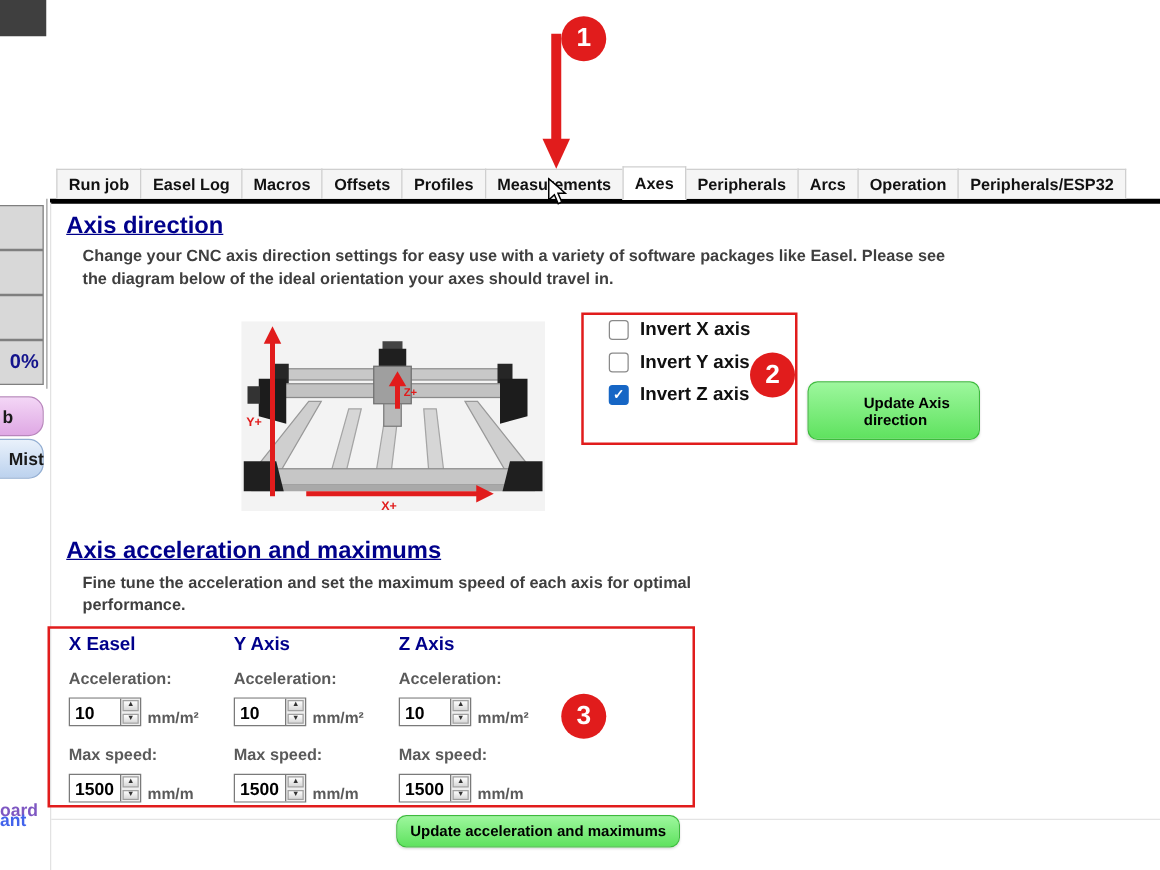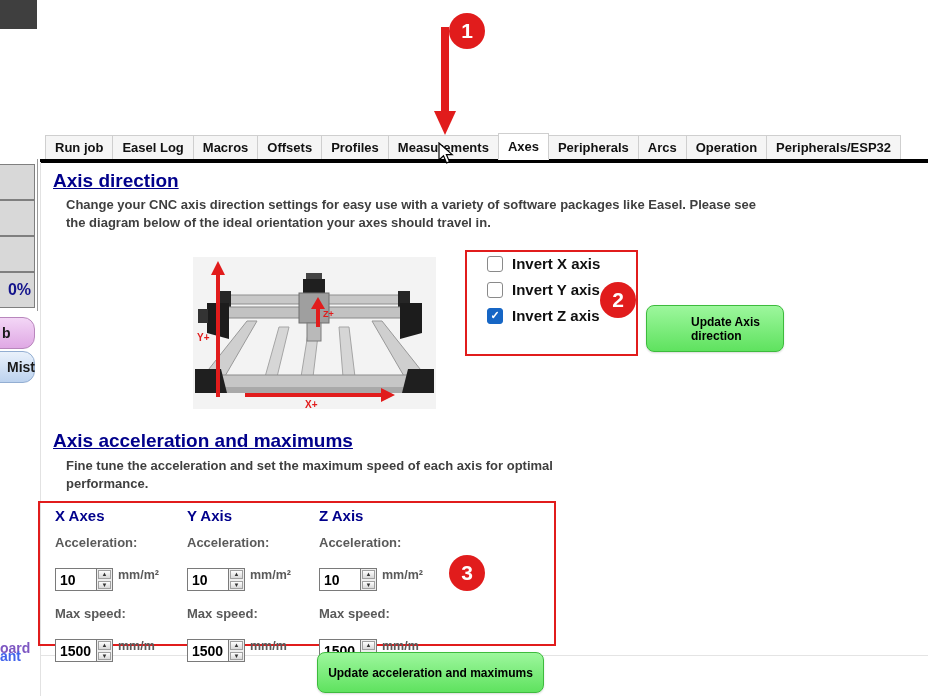--- a/index.html
+++ b/index.html
@@ -65,21 +65,21 @@
   .green-btn { position:absolute; background:linear-gradient(#9df79d,#5fe25f); border:1px solid #3dbb3d;
                border-radius:8px; font-family:"Liberation Sans",sans-serif; font-size:12px; font-weight:bold;
                color:#000; display:flex; align-items:center; justify-content:center; cursor:pointer;
                box-shadow:0 1px 2px rgba(0,0,0,0.15); z-index:25; }
 
   
   .axis-cols { position:absolute; left:55px; top:507px; display:flex; z-index:25; }
   .axis-col { width:132px; }
   .axis-h { color:#00008B; font-size:15px; font-weight:bold; }
   .fld-label { color:#5a5a5a; font-size:13px; font-weight:bold; margin-top:11px; }
-  .num-row { display:flex; align-items:flex-start; margin-top:18px; }
+  .num-row { display:flex; align-items:flex-end; margin-top:8px; }
   .numwrap { display:flex; border:1px solid #7a7a7a; background:#fff; height:23px; }
   .numwrap input { border:none; outline:none; width:40px; padding-left:4px; font-family:"Liberation Sans",sans-serif;
                    font-size:14px; font-weight:bold; color:#000; }
   .spin { width:16px; border-left:1px solid #7a7a7a; display:flex; flex-direction:column; background:#eee; }
   .spin-btn { flex:1; margin:1px; border:1px solid #a0a0a0; background:linear-gradient(#fefefe,#d8d8d8);
               font-size:6px; line-height:1; display:flex; align-items:center; justify-content:center;
               color:#333; cursor:pointer; padding:0; }
   .unit { color:#5a5a5a; font-size:12.5px; font-weight:bold; margin-left:5px; }
 </style>
 </head>
@@ -181,21 +181,21 @@
   <div class="green-btn" style="left:646px; top:305px; width:138px; height:47px;padding-left:44px;">Update Axis direction</div>
 
   <div class="section-heading" style="top:430px;">Axis acceleration and maximums</div>
   <div class="para" style="top:457px; width:520px;">Fine tune the acceleration and set the maximum speed of each axis for optimal performance.</div>
 
   <div class="ann-box" style="left:38px; top:501px; width:518px; height:145px;"></div>
 
   <div class="axis-cols">
 
     <div class="axis-col">
-      <div class="axis-h">X Axes</div>
+      <div class="axis-h">X Easel</div>
       <div class="fld-label">Acceleration:</div>
       <div class="num-row">
         <div class="numwrap">
           <input type="text" value="10" style="">
           <div class="spin">
             <button class="spin-btn">▲</button>
             <button class="spin-btn">▼</button>
           </div>
         </div>
         <span class="unit">mm/m²</span>
@@ -259,21 +259,21 @@
           <div class="spin">
             <button class="spin-btn">▲</button>
             <button class="spin-btn">▼</button>
           </div>
         </div>
         <span class="unit">mm/m</span>
       </div>
     </div>
   </div>
 
-  <div class="green-btn" style="left:317px; top:652px; width:227px; height:41px;">Update acceleration and maximums</div>
+  <div class="green-btn" style="left:317px; top:652px; width:227px; height:26px;">Update acceleration and maximums</div>
 
   <div class="ann-circle" style="left:449px; top:13px;">1</div>
   <div class="arrow-shaft"></div>
   <div class="arrow-head"></div>
   <div class="ann-circle" style="left:600px; top:282px;">2</div>
   <div class="ann-circle" style="left:449px; top:555px;">3</div>
 
   <div class="cursor">
     <svg width="18" height="24" viewBox="0 0 18 24">
       <polygon points="1,1 1,18 5.5,13.8 8.6,21 11.4,19.6 8.4,12.6 14.2,12.6" fill="#ffffff" stroke="#000000" stroke-width="1.2"></polygon>

